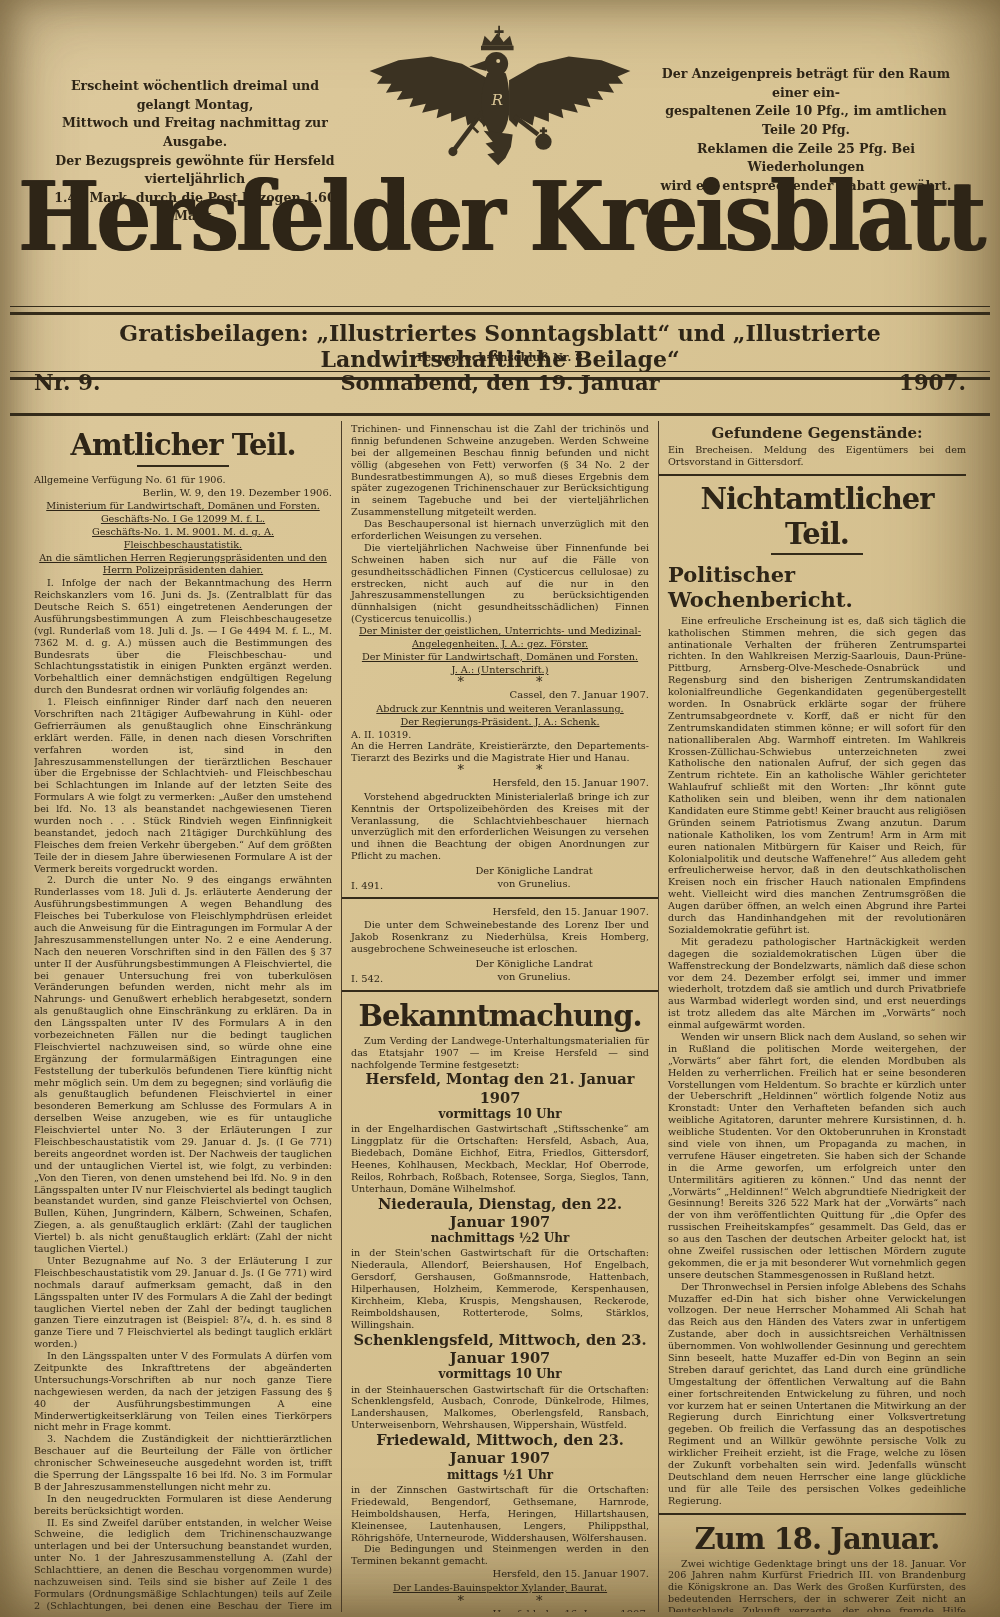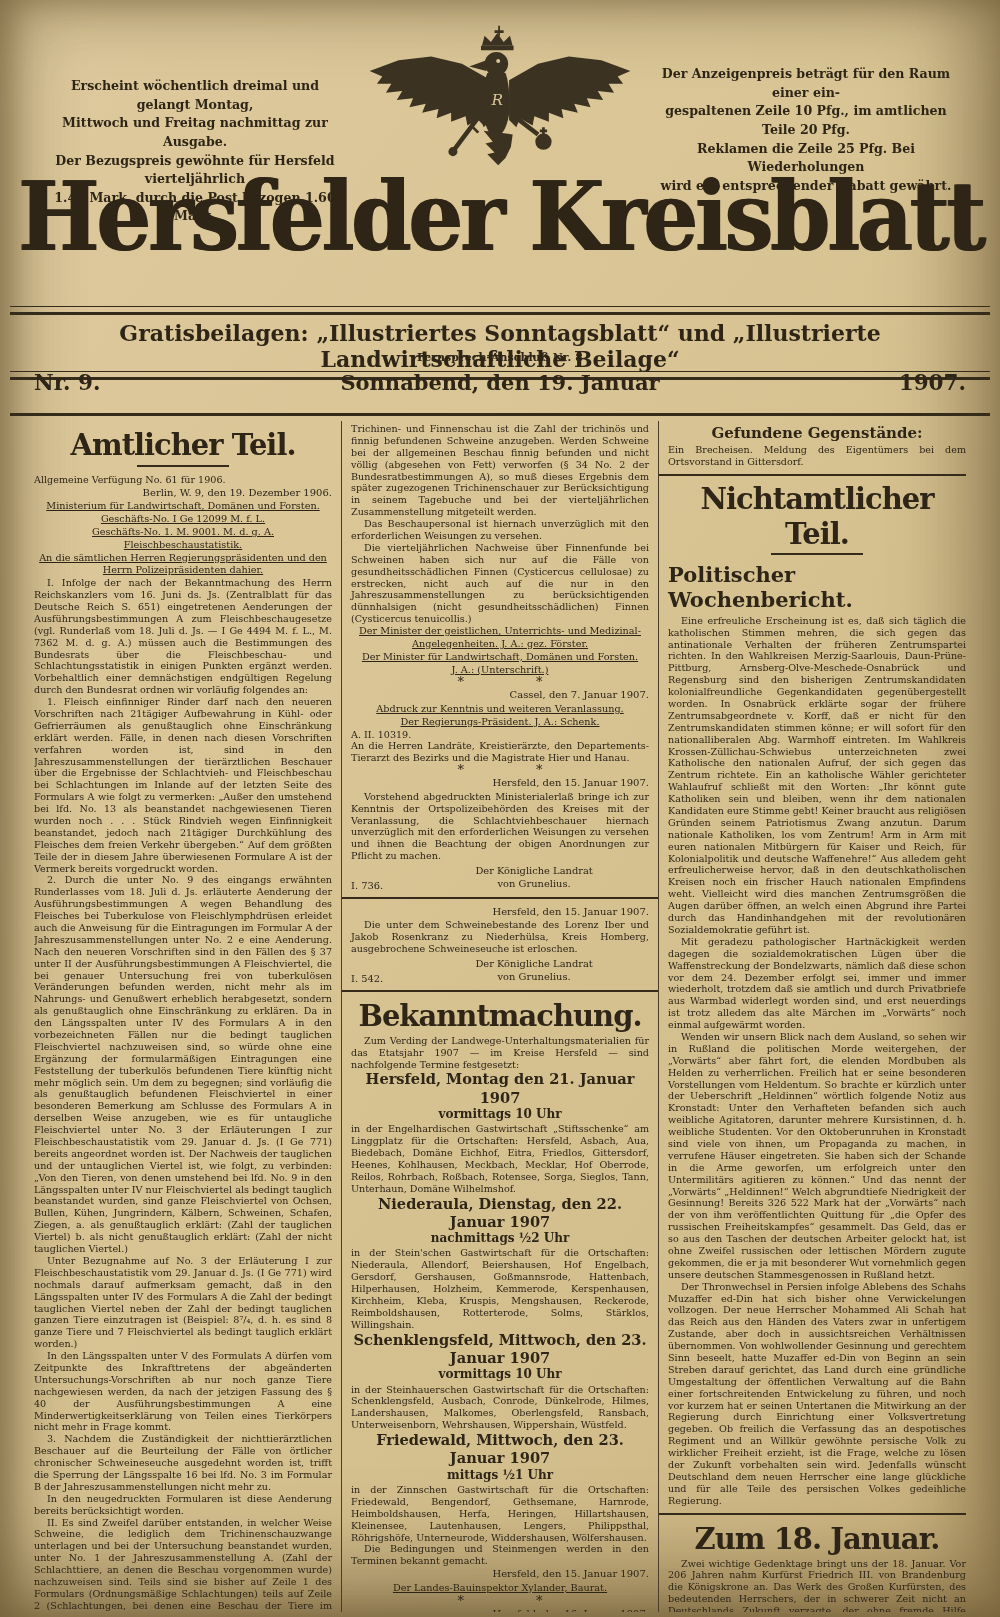--- a/index.html
+++ b/index.html
@@ -144,21 +144,21 @@
         <div class="stars">*  *</div>
         <div class="d">Cassel, den 7. Januar 1907.</div>
         <div class="c">Abdruck zur Kenntnis und weiteren Veranlassung.</div>
         <div class="c">Der Regierungs-Präsident. J. A.: Schenk.</div>
         <div class="p pn">A. II. 10319.</div>
         <div class="p pn">An die Herren Landräte, Kreistierärzte, den Departements-Tierarzt des Bezirks und die Magistrate Hier und Hanau.</div>
         <div class="stars">*  *</div>
         <div class="d">Hersfeld, den 15. Januar 1907.</div>
         <div class="p">Vorstehend abgedruckten Ministerialerlaß bringe ich zur Kenntnis der Ortspolizeibehörden des Kreises mit der Veranlassung, die Schlachtviehbeschauer hiernach unverzüglich mit den erforderlichen Weisungen zu versehen und ihnen die Beachtung der obigen Anordnungen zur Pflicht zu machen.</div>
         <div class="sig">
-          <div class="no">I. 736.</div>
+          <div class="no">I. 491.</div>
           <div class="lines">
             <div class="ln">Der Königliche Landrat</div>
             <div class="ln">von Grunelius.</div>
           </div>
         </div>
         <div class="rulehr"></div>
         <div class="d">Hersfeld, den 15. Januar 1907.</div>
         <div class="p">Die unter dem Schweinebestande des Lorenz Iber und Jakob Rosenkranz zu Niederhülsa, Kreis Homberg, ausgebrochene Schweineseuche ist erloschen.</div>
         <div class="sig">
           <div class="no">I. 542.</div>

